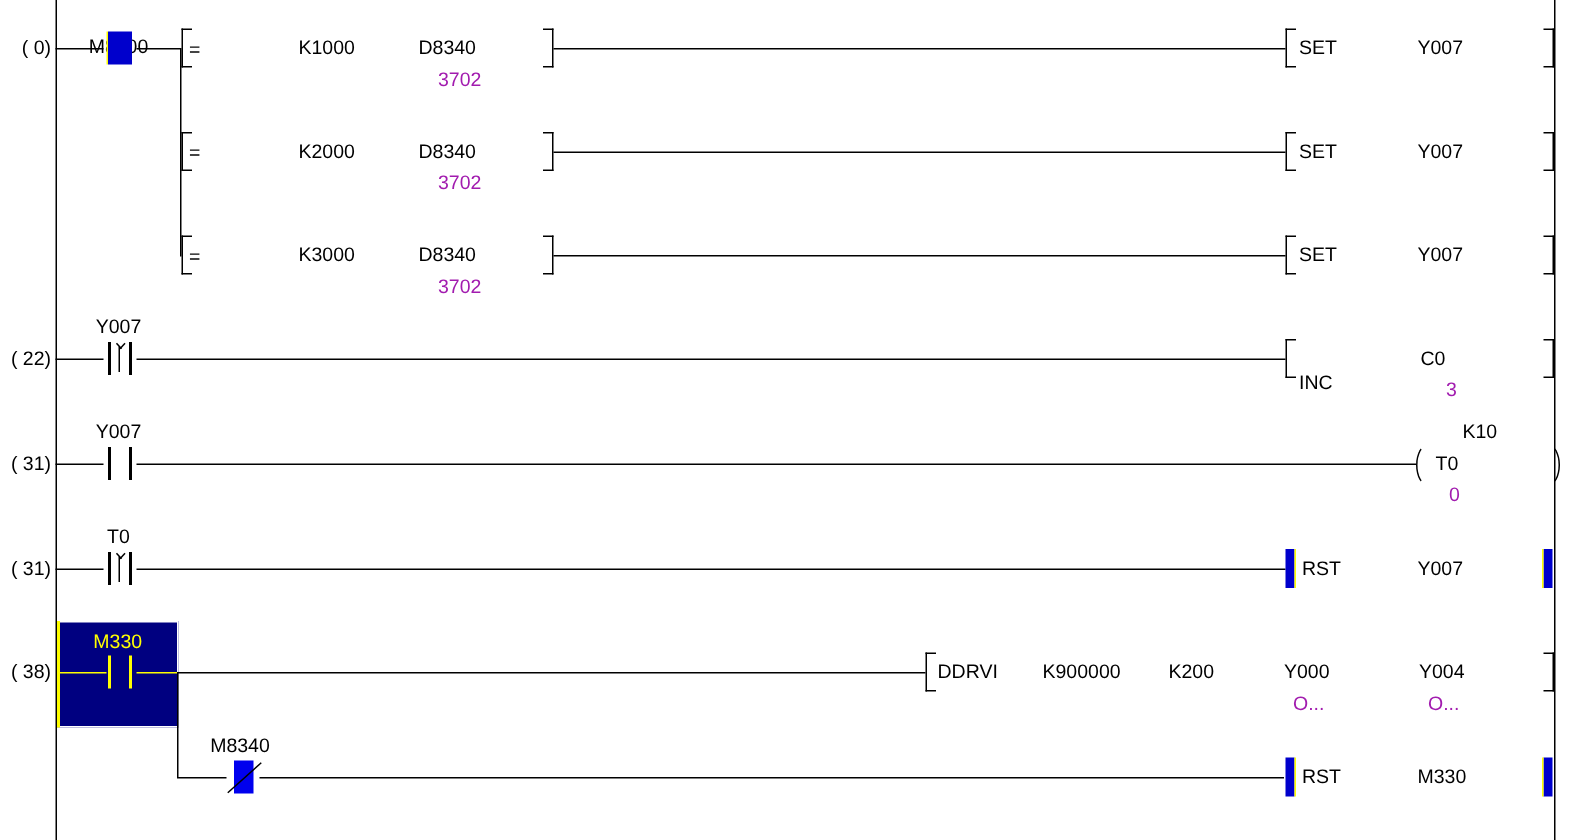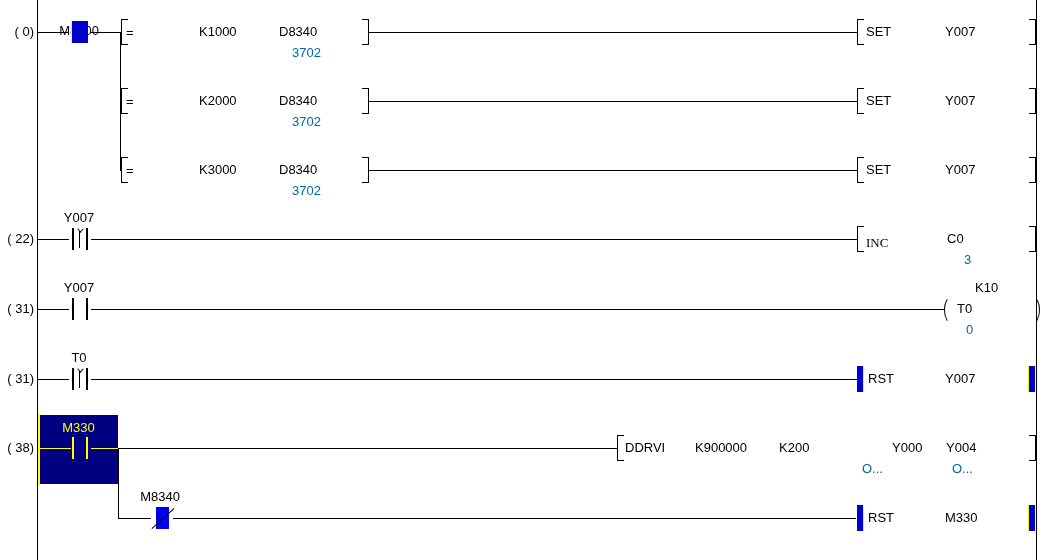--- a/index.html
+++ b/index.html
@@ -44,21 +44,21 @@
     position: absolute;
     font-size: 13px;
     color: #000000;
     white-space: nowrap;
     text-align: right;
     line-height: 1;
   }
   .monitor {
     position: absolute;
     font-size: 13px;
-    color: #0369a1;
+    color: #a21caf;
     white-space: nowrap;
     line-height: 1;
   }
   .dev-name {
     position: absolute;
     font-size: 13px;
     color: #000000;
     white-space: nowrap;
     line-height: 1;
     text-align: center;
@@ -379,21 +379,21 @@
         <div class="h1"></div>
         <div class="h2"></div>
     </div>
   </div>
   <div class="wire-h" style="left:91px; top:239px; width:766px;"></div>
   <div class="brk open" style="left:857px; top:226px;">
     <div class="v"></div>
       <div class="t"></div>
       <div class="b"></div>
   </div>
-  <div class="lbl" style="left:866px; top:236px;font-family:Liberation Serif, serif;">INC</div>
+  <div class="lbl" style="left:866px; top:248px;">INC</div>
   <div class="lbl" style="left:947px; top:232px;">C0</div>
   <div class="monitor" style="left:964px; top:253px;">3</div>
   <div class="brk close" style="left:1027px; top:226px;">
     <div class="v"></div>
       <div class="t"></div>
       <div class="b"></div>
   </div>
 
   <div class="rung-no" style="left:0px; top:302px; width:34px;">(  31)</div>
   <div class="dev-name" style="left:52px; top:281px; width:54px;">Y007</div>
@@ -452,21 +452,21 @@
 
   <div class="wire-h" style="left:118px; top:448px; width:499px;"></div>
   <div class="brk open" style="left:617px; top:435px;">
     <div class="v"></div>
       <div class="t"></div>
       <div class="b"></div>
   </div>
   <div class="lbl" style="left:625px; top:441px;">DDRVI</div>
   <div class="lbl" style="left:695px; top:441px;">K900000</div>
   <div class="lbl" style="left:779px; top:441px;">K200</div>
-  <div class="lbl" style="left:892px; top:441px;">Y000</div>
+  <div class="lbl" style="left:856px; top:441px;">Y000</div>
   <div class="monitor" style="left:862px; top:462px;">O...</div>
   <div class="lbl" style="left:946px; top:441px;">Y004</div>
   <div class="monitor" style="left:952px; top:462px;">O...</div>
   <div class="brk close" style="left:1027px; top:435px;">
     <div class="v"></div>
       <div class="t"></div>
       <div class="b"></div>
   </div>
 
   <div class="wire-v" style="left:118px; top:448px; height:70px;"></div>

